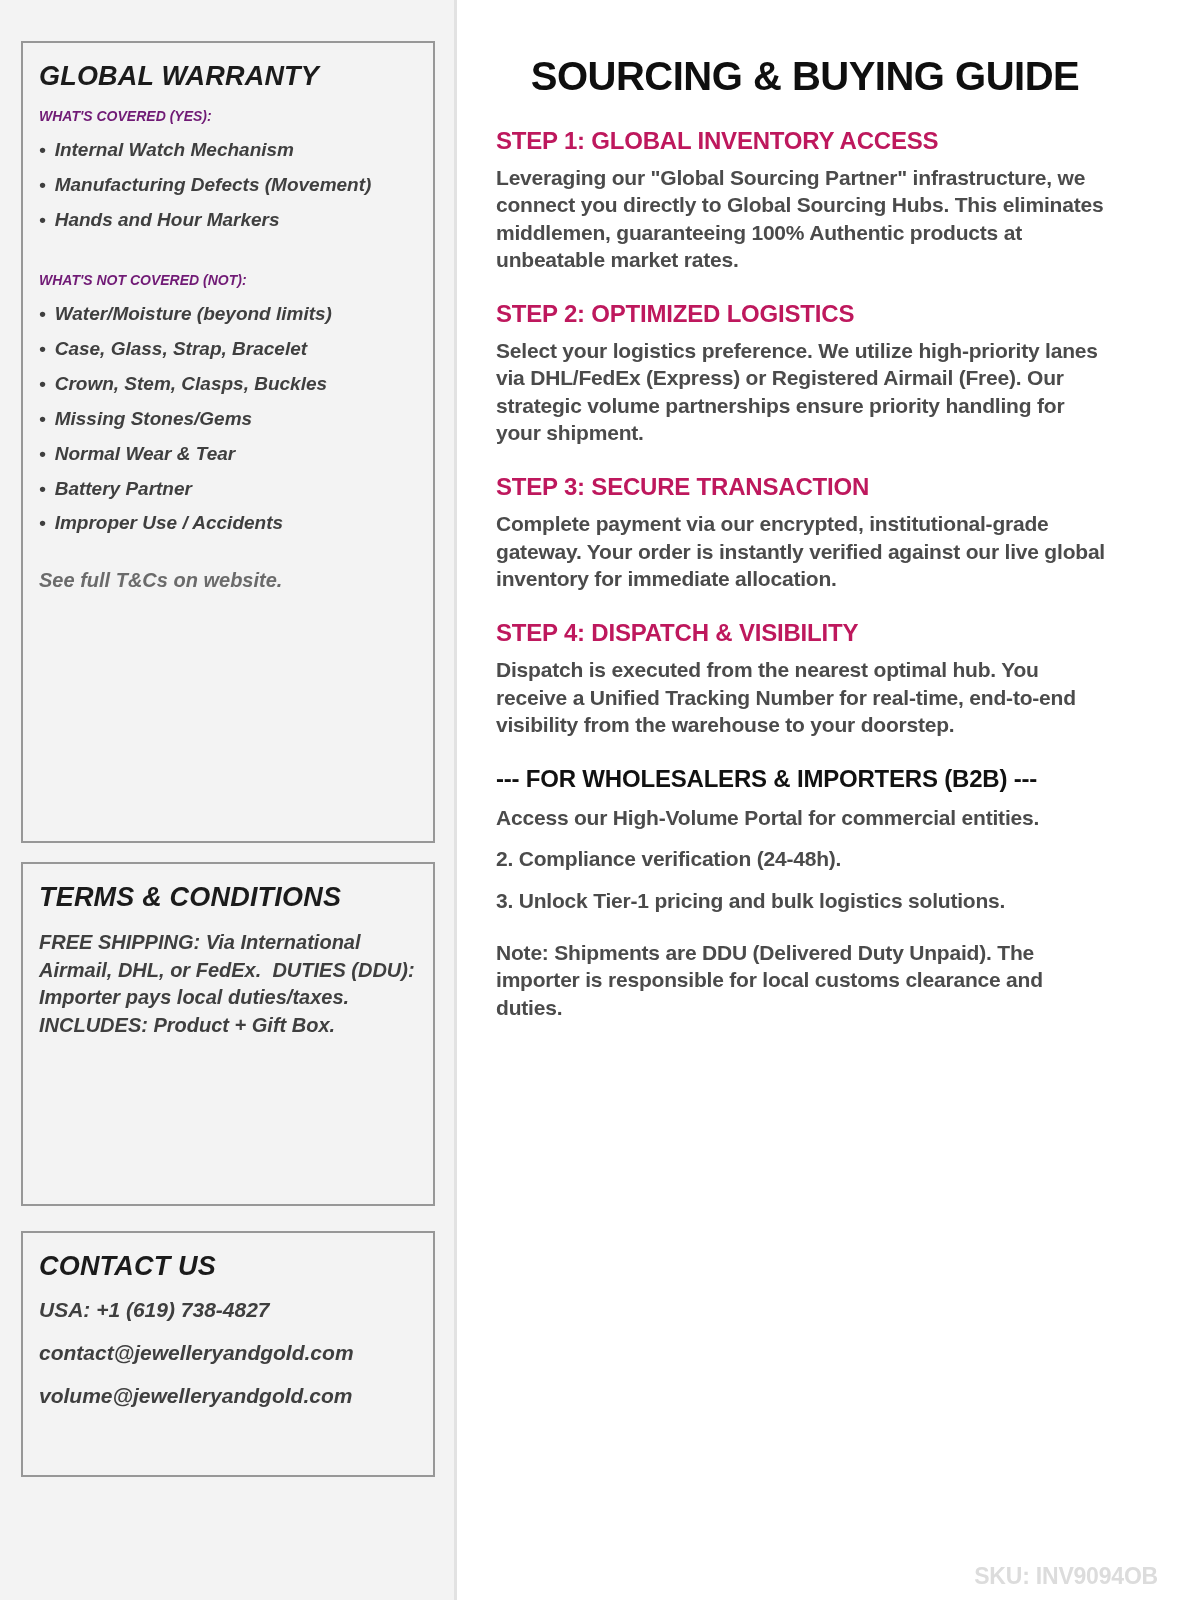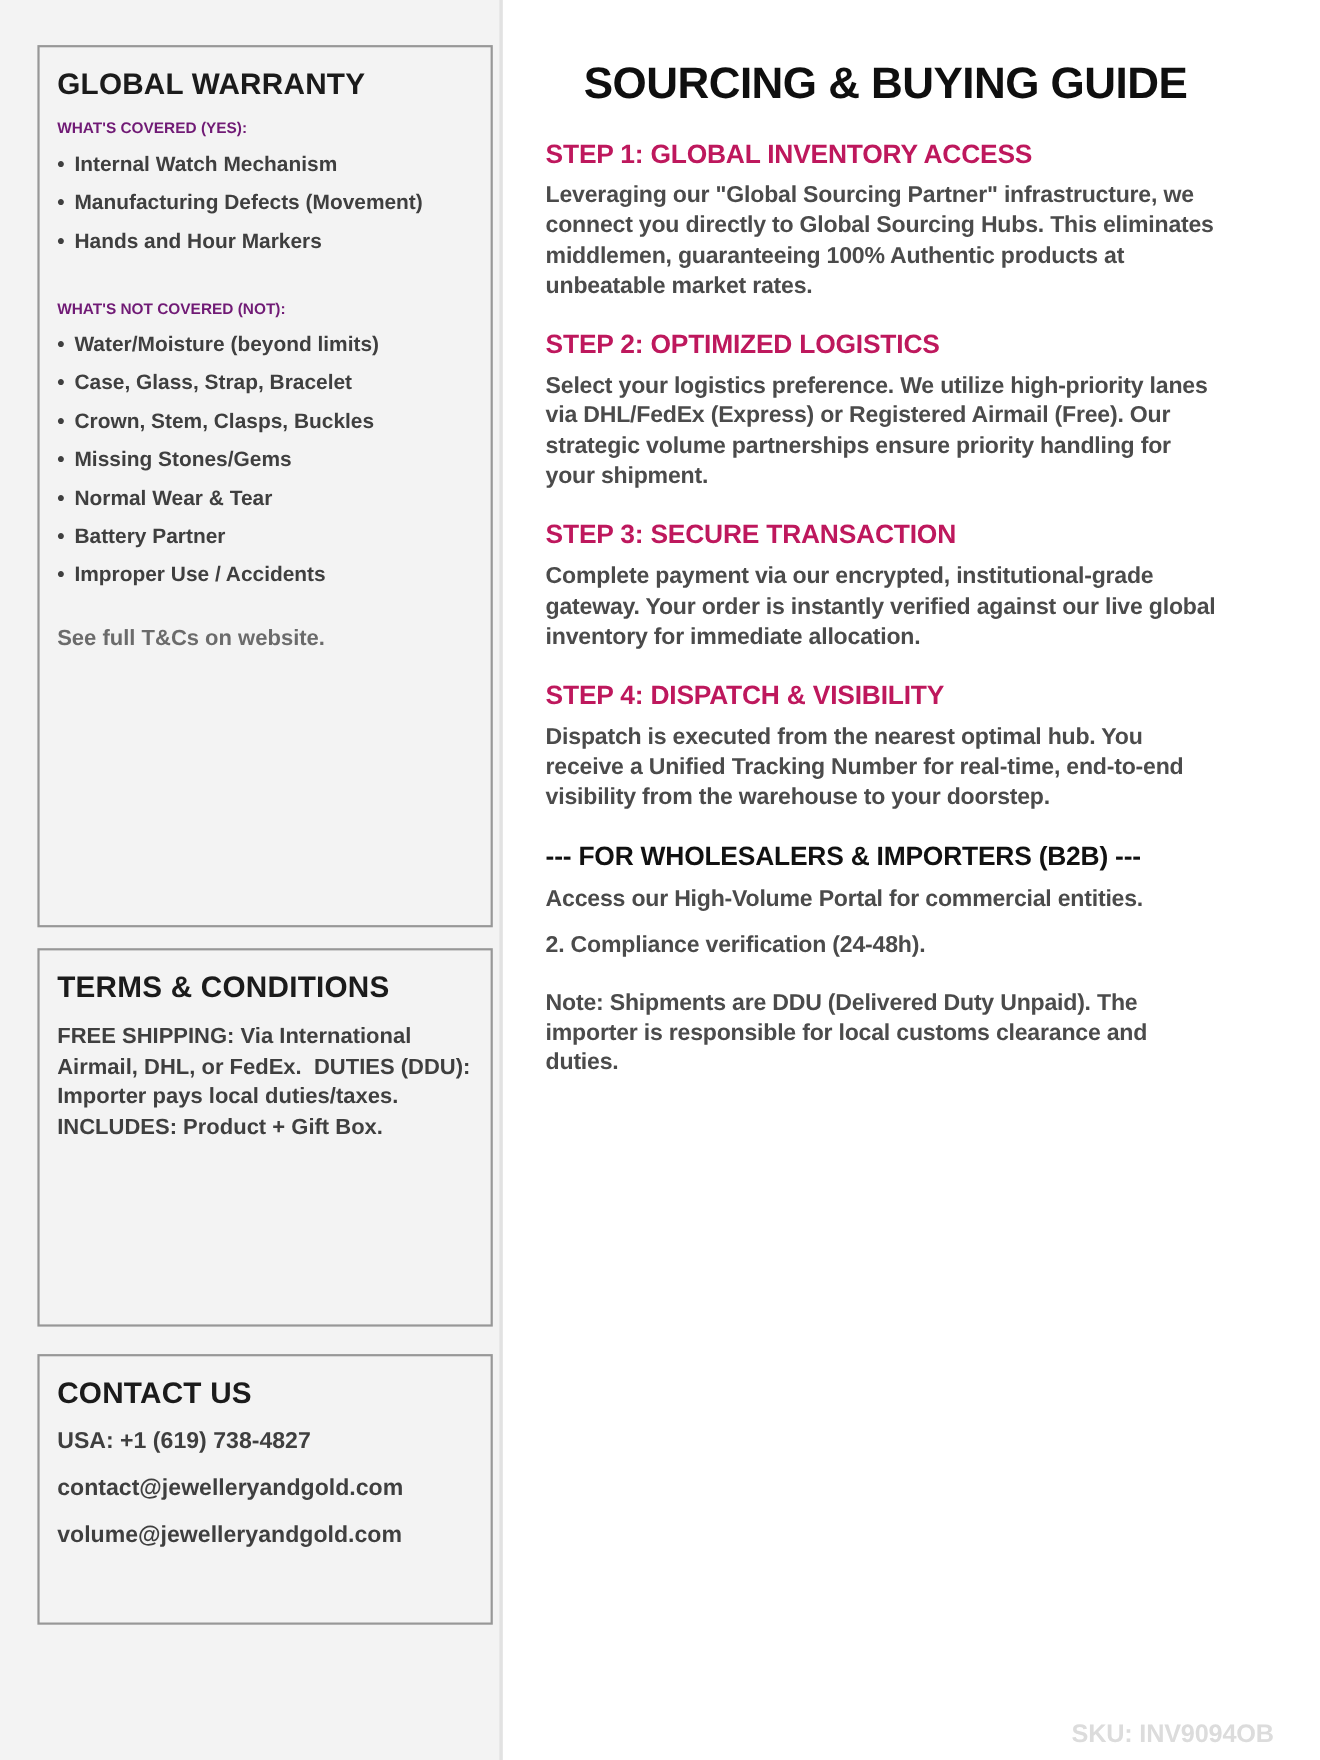--- a/index.html
+++ b/index.html
@@ -13,21 +13,22 @@
     overflow: hidden;
   }
   
   .sidebar {
     position: absolute;
     left: 0; top: 0;
     width: 457px;
     height: 1600px;
     background: #f3f3f3;
     border-right: 3px solid #e2e2e2;
-    padding: 41px 20px 0 34px;
+    padding: 41px 20px 0 21px;
+    font-style: italic;
   }
   .box {
     border: 2px solid #979797;
     background: #f3f3f3;
     padding: 18px 16px;
     width: 414px;
   }
   .box-warranty { height: 802px; margin-bottom: 19px; }
   .box-terms    { height: 344px; margin-bottom: 25px; }
   .box-contact  { height: 246px; }
@@ -241,20 +242,21 @@
 
       <section>
         <h2 class="step-heading">STEP 4: DISPATCH &amp; VISIBILITY</h2>
         <p class="step-body">Dispatch is executed from the nearest optimal hub. You receive a Unified Tracking Number for real-time, end-to-end visibility from the warehouse to your doorstep.</p>
       </section>
 
       <section>
         <h2 class="b2b-heading">--- FOR WHOLESALERS &amp; IMPORTERS (B2B) ---</h2>
         <p class="b2b-item">Access our High-Volume Portal for commercial entities.</p>
         <p class="b2b-item">2. Compliance verification (24-48h).</p>
+        <p class="b2b-item">3. Unlock Tier-1 pricing and bulk logistics solutions.</p>
         <p class="b2b-note">Note: Shipments are DDU (Delivered Duty Unpaid). The importer is responsible for local customs clearance and duties.</p>
       </section>
     </div>
 
     <div class="sku">SKU: INV9094OB</div>
   </main>
 
 </div>
 
 </body></html>

